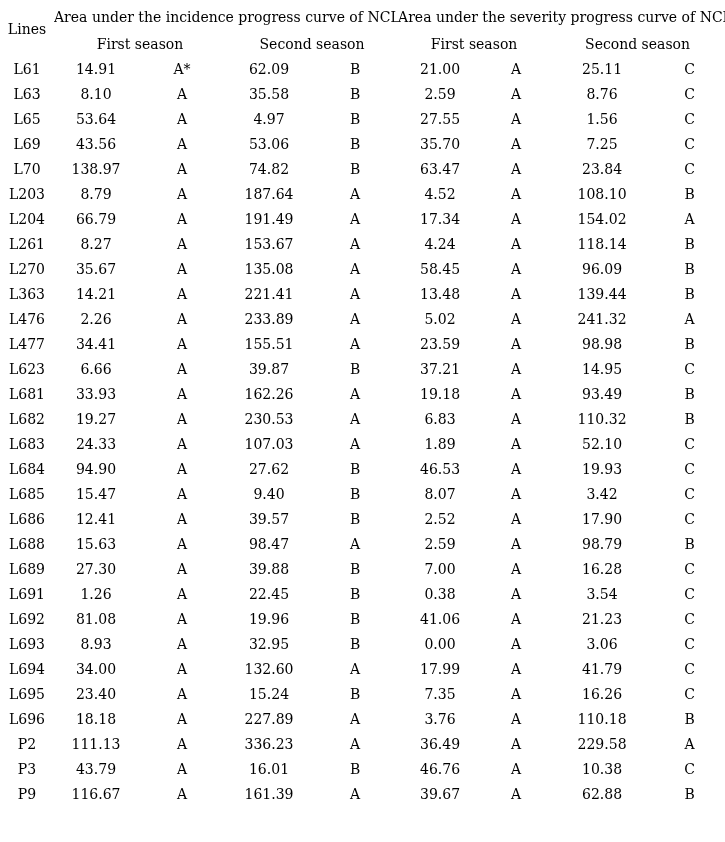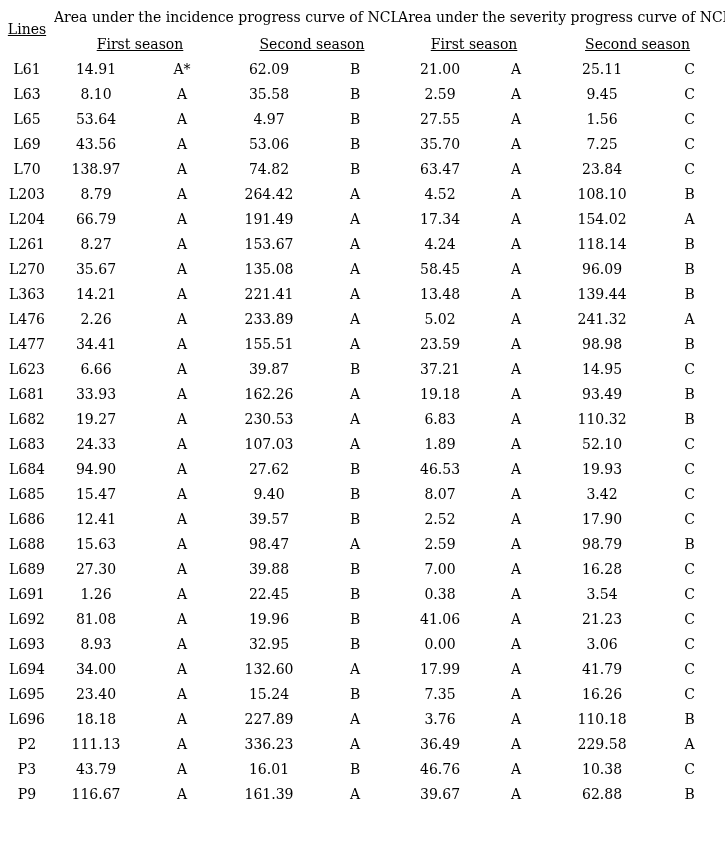--- a/index.html
+++ b/index.html
@@ -25,23 +25,23 @@
     font-weight: normal;
     text-align: center;
     vertical-align: middle;
     padding: 0;
     font-size: 14px;
     line-height: 1;
     white-space: nowrap;
     overflow: hidden;
   }
   thead tr.group-row th { height: 30px; }
-  thead tr.season-row th { height: 24px; text-decoration: underline; }
+  thead tr.season-row th { height: 24px; }
   tbody td { height: 25px; }
-  th.lines-head { vertical-align: middle; text-decoration: underline; }
+  th.lines-head { vertical-align: middle; }
 </style>
 </head>
 <body>
 
 <table class="audpc">
   <colgroup>
     <col style="width:54px">
     <col style="width:84px">
     <col style="width:88px">
     <col style="width:86px">
@@ -77,21 +77,21 @@
         <td>C</td>
       </tr>
       <tr>
         <td>L63</td>
         <td>8.10</td>
         <td>A</td>
         <td>35.58</td>
         <td>B</td>
         <td>2.59</td>
         <td>A</td>
-        <td>9.45</td>
+        <td>8.76</td>
         <td>C</td>
       </tr>
       <tr>
         <td>L65</td>
         <td>53.64</td>
         <td>A</td>
         <td>4.97</td>
         <td>B</td>
         <td>27.55</td>
         <td>A</td>
@@ -117,21 +117,21 @@
         <td>B</td>
         <td>63.47</td>
         <td>A</td>
         <td>23.84</td>
         <td>C</td>
       </tr>
       <tr>
         <td>L203</td>
         <td>8.79</td>
         <td>A</td>
-        <td>264.42</td>
+        <td>187.64</td>
         <td>A</td>
         <td>4.52</td>
         <td>A</td>
         <td>108.10</td>
         <td>B</td>
       </tr>
       <tr>
         <td>L204</td>
         <td>66.79</td>
         <td>A</td>

